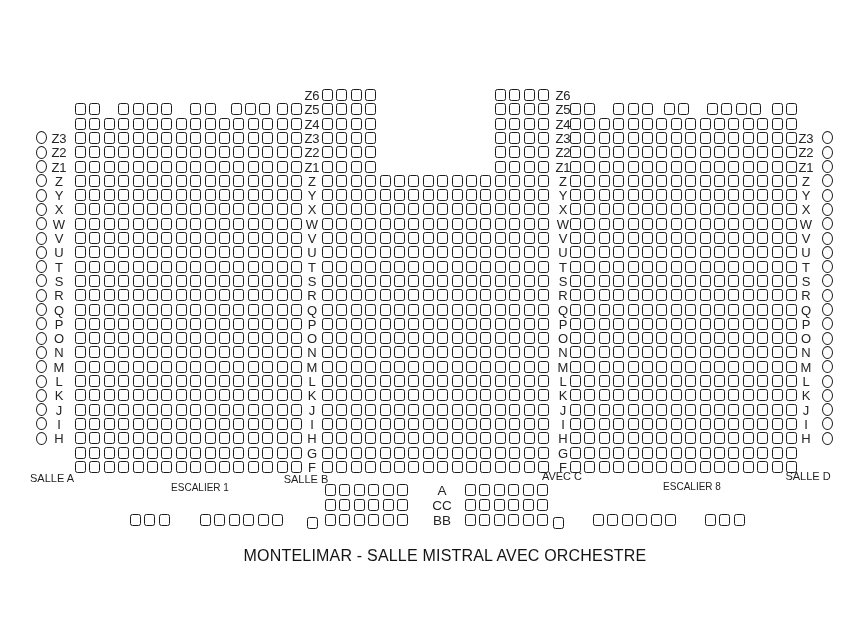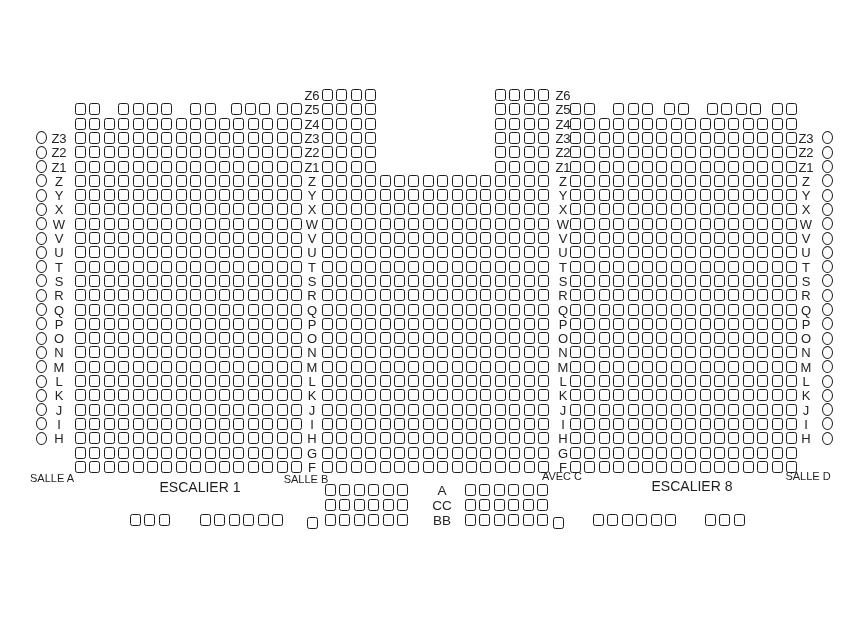--- a/index.html
+++ b/index.html
@@ -21,21 +21,21 @@
     position:absolute;transform:translate(-50%,-50%);
     font-size:13px;line-height:13px;white-space:nowrap;color:#242424;
   }
   .rowlabel.big{font-size:13.5px;}
   .tag{
     position:absolute;transform:translate(-50%,-50%);
     font-size:11px;white-space:nowrap;color:#1f1f1f;
   }
   .stair{
     position:absolute;transform:translate(-50%,-50%);
-    font-size:14px;white-space:nowrap;color:#1f1f1f;
+    font-size:10px;white-space:nowrap;color:#1f1f1f;
   }
   .title{
     position:absolute;transform:translate(-50%,-50%);
     font-size:16px;white-space:nowrap;color:#141414;letter-spacing:.2px;
   }
 </style>
 </head>
 <body>
 
 <div class="stage">
@@ -1453,13 +1453,14 @@
       <div class="seat" style="left: 733.8px; top: 514px;"></div>
     </div>
 
   <div class="tag" style="left:52px;top:478px">SALLE A</div>
   <div class="stair" style="left:200px;top:487px">ESCALIER 1</div>
   <div class="tag" style="left:306px;top:479px">SALLE B</div>
   <div class="tag" style="left:562px;top:476px">AVEC C</div>
   <div class="stair" style="left:692px;top:486px">ESCALIER 8</div>
   <div class="tag" style="left:808px;top:476px">SALLE D</div>
 
+  <div class="title" style="left:445px;top:556px">MONTELIMAR - SALLE MISTRAL AVEC ORCHESTRE</div>
 </div>
 
 </body></html>

